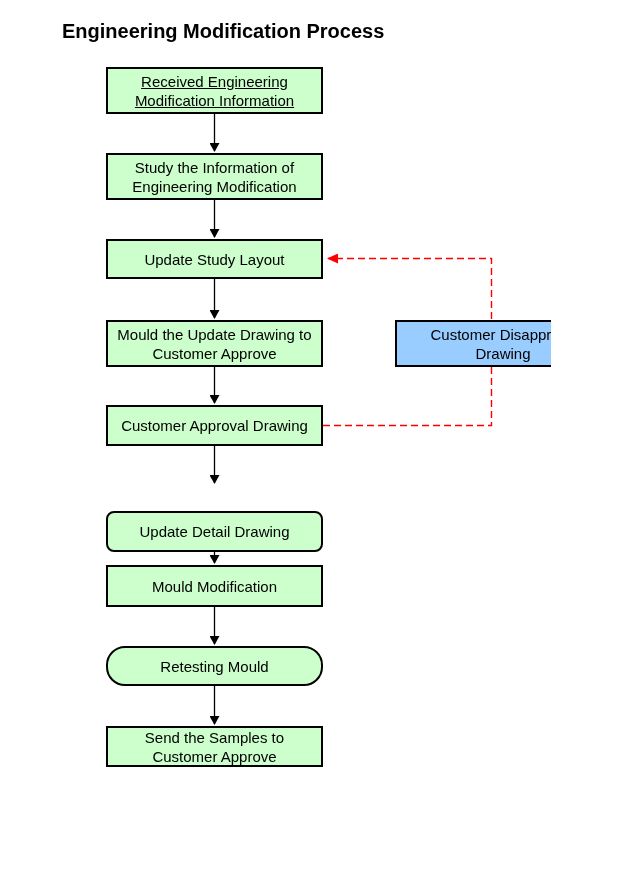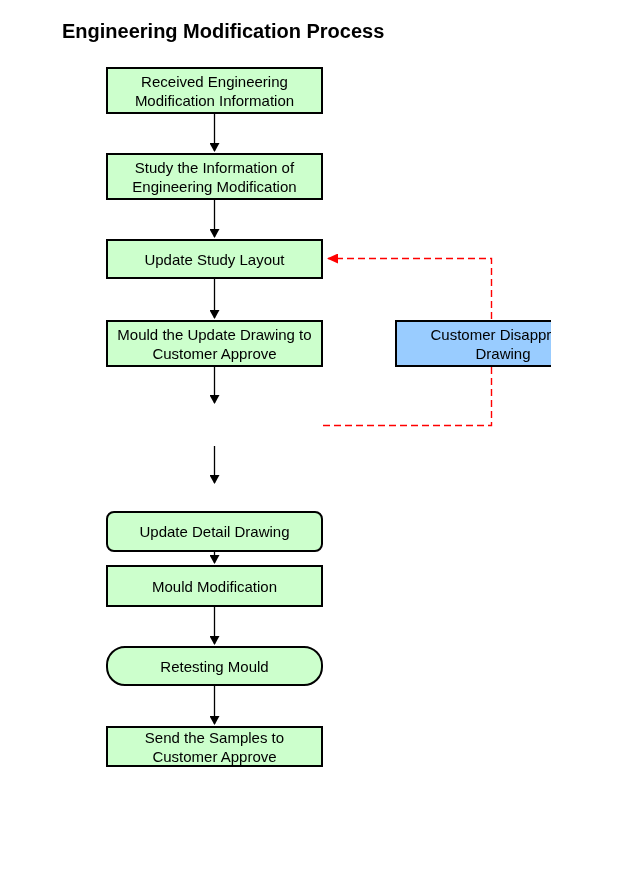--- a/index.html
+++ b/index.html
@@ -46,21 +46,21 @@
     display: flex;
     align-items: center;
     justify-content: center;
     z-index: 1;
   }
   .node.feedback {
     left: 395px;
     width: 216px;
     background: #99CCFF;
   }
-  #n1 { top: 67px;  height: 47px; }
+  #n1 { top: 67px;  height: 47px; text-decoration: underline; }
   #n2 { top: 153px; height: 47px; text-align: center; }
   #n3 { top: 239px; height: 40px; }
   #n4 { top: 320px; height: 47px; }
   #n5 { top: 405px; height: 41px; }
   #n6 { top: 511px; height: 41px; border-radius: 8px; }
   #n7 { top: 565px; height: 42px; }
   #n8 { top: 646px; height: 40px; border-radius: 19px; }
   #n9 { top: 726px; height: 41px; }
   #fb { top: 320px; height: 47px; }
 </style>
@@ -93,20 +93,21 @@
     <path d="M 323,425.5 L 491.5,425.5 L 491.5,258.5 L 328,258.5" fill="none" stroke-width="1.4" stroke-dasharray="7 4" marker-end="url(#arrow-red)" stroke="#FF0000"></path>
   </svg>
 
   <div class="node" id="n1">Received Engineering
 Modification Information</div>
   <div class="node" id="n2">Study the Information of
 Engineering Modification</div>
   <div class="node" id="n3">Update Study Layout</div>
   <div class="node" id="n4">Mould the Update Drawing to
 Customer Approve</div>
+  <div class="node" id="n5">Customer Approval Drawing</div>
   <div class="node" id="n6">Update Detail Drawing</div>
   <div class="node" id="n7">Mould Modification</div>
   <div class="node" id="n8">Retesting Mould</div>
   <div class="node" id="n9">Send the Samples to
 Customer Approve</div>
 
   <div class="node feedback" id="fb">Customer Disapprove
 Drawing</div>
 
 </div>

